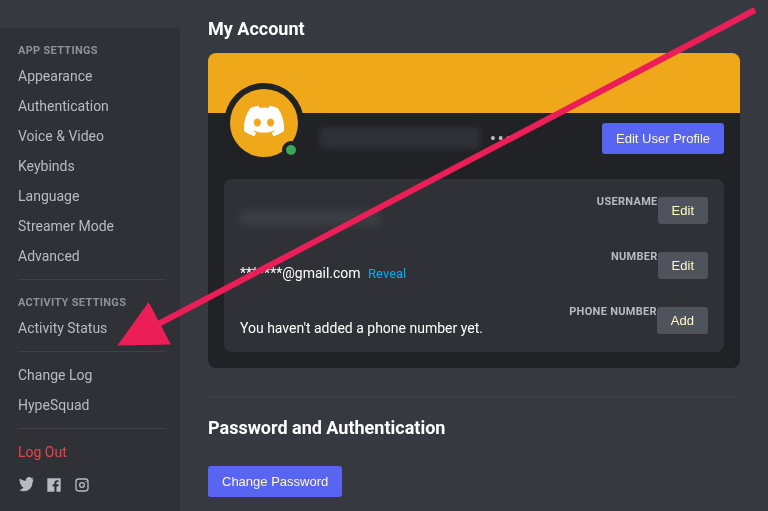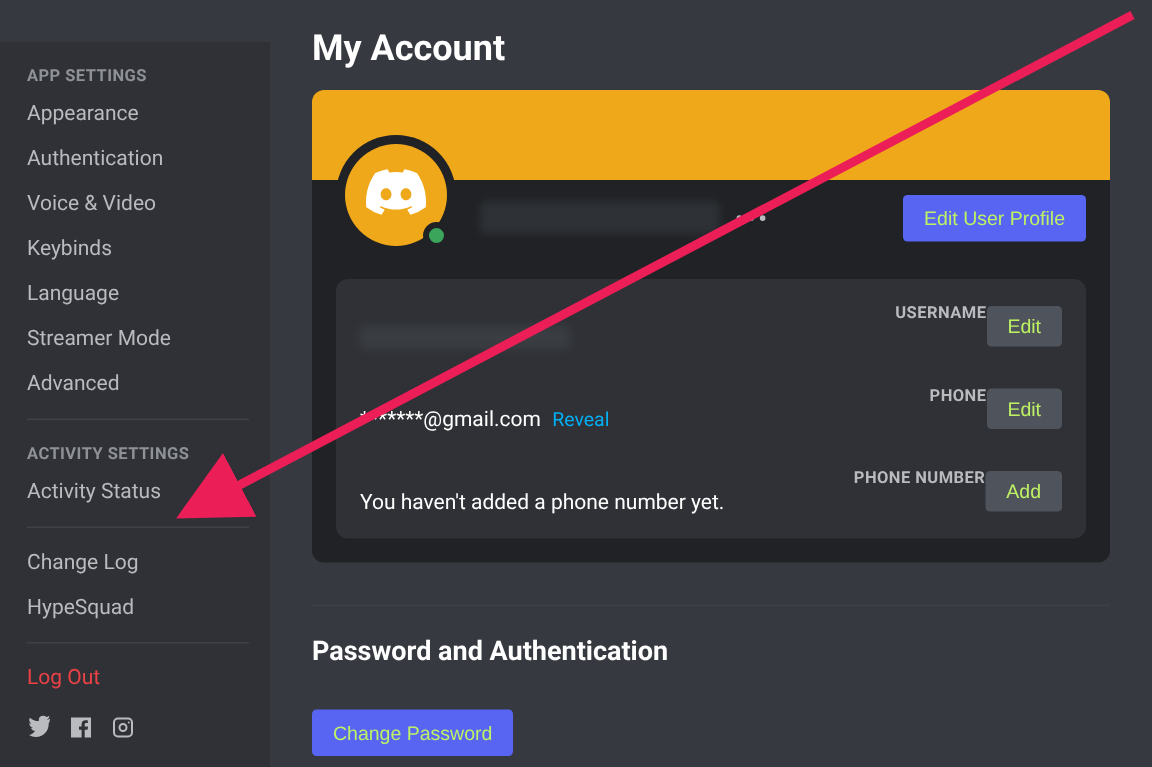--- a/index.html
+++ b/index.html
@@ -50,21 +50,21 @@
     color: #b9bbbe;
   }
   .social-row svg { width: 16px; height: 16px; fill: #b9bbbe; }
   .main {
     flex: 1;
     padding: 18px 28px 10px 28px;
     overflow-y: auto;
   }
   .page-title {
     color: #ffffff;
-    font-size: 24px;
+    font-size: 18px;
     font-weight: 700;
     margin-bottom: 14px;
   }
   .card {
     background: #202225;
     border-radius: 8px;
     overflow: hidden;
   }
   .banner {
     height: 60px;
@@ -126,21 +126,21 @@
     background: #2e3136;
     border-radius: 4px;
     filter: blur(3px);
   }
   .dots { color: #b9bbbe; font-size: 16px; font-weight: 700; letter-spacing: 2px; }
   .btn {
     border: none;
     border-radius: 3px;
     font-size: 13px;
     font-weight: 500;
-    color: #bef264;
+    color: #fef9c3;
     cursor: pointer;
     padding: 8px 14px;
     white-space: nowrap;
   }
   .btn-primary { background: #5865f2; }
   .btn-secondary { background: #4f545c; padding: 6px 14px; }
   .fields {
     background: #2f3136;
     margin: 0 16px 16px 16px;
     border-radius: 8px;
@@ -264,21 +264,21 @@
       <div class="field">
         <div class="field-left">
           <div class="field-label">USERNAME</div>
           <div class="redacted-value"></div>
         </div>
         <button class="btn btn-secondary">Edit</button>
       </div>
 
       <div class="field">
         <div class="field-left">
-          <div class="field-label">PHONE</div>
+          <div class="field-label">NUMBER</div>
           <div class="field-value">
             <span>*******@gmail.com</span>
             <span class="reveal-link">Reveal</span>
           </div>
         </div>
         <button class="btn btn-secondary">Edit</button>
       </div>
 
       <div class="field">
         <div class="field-left">

